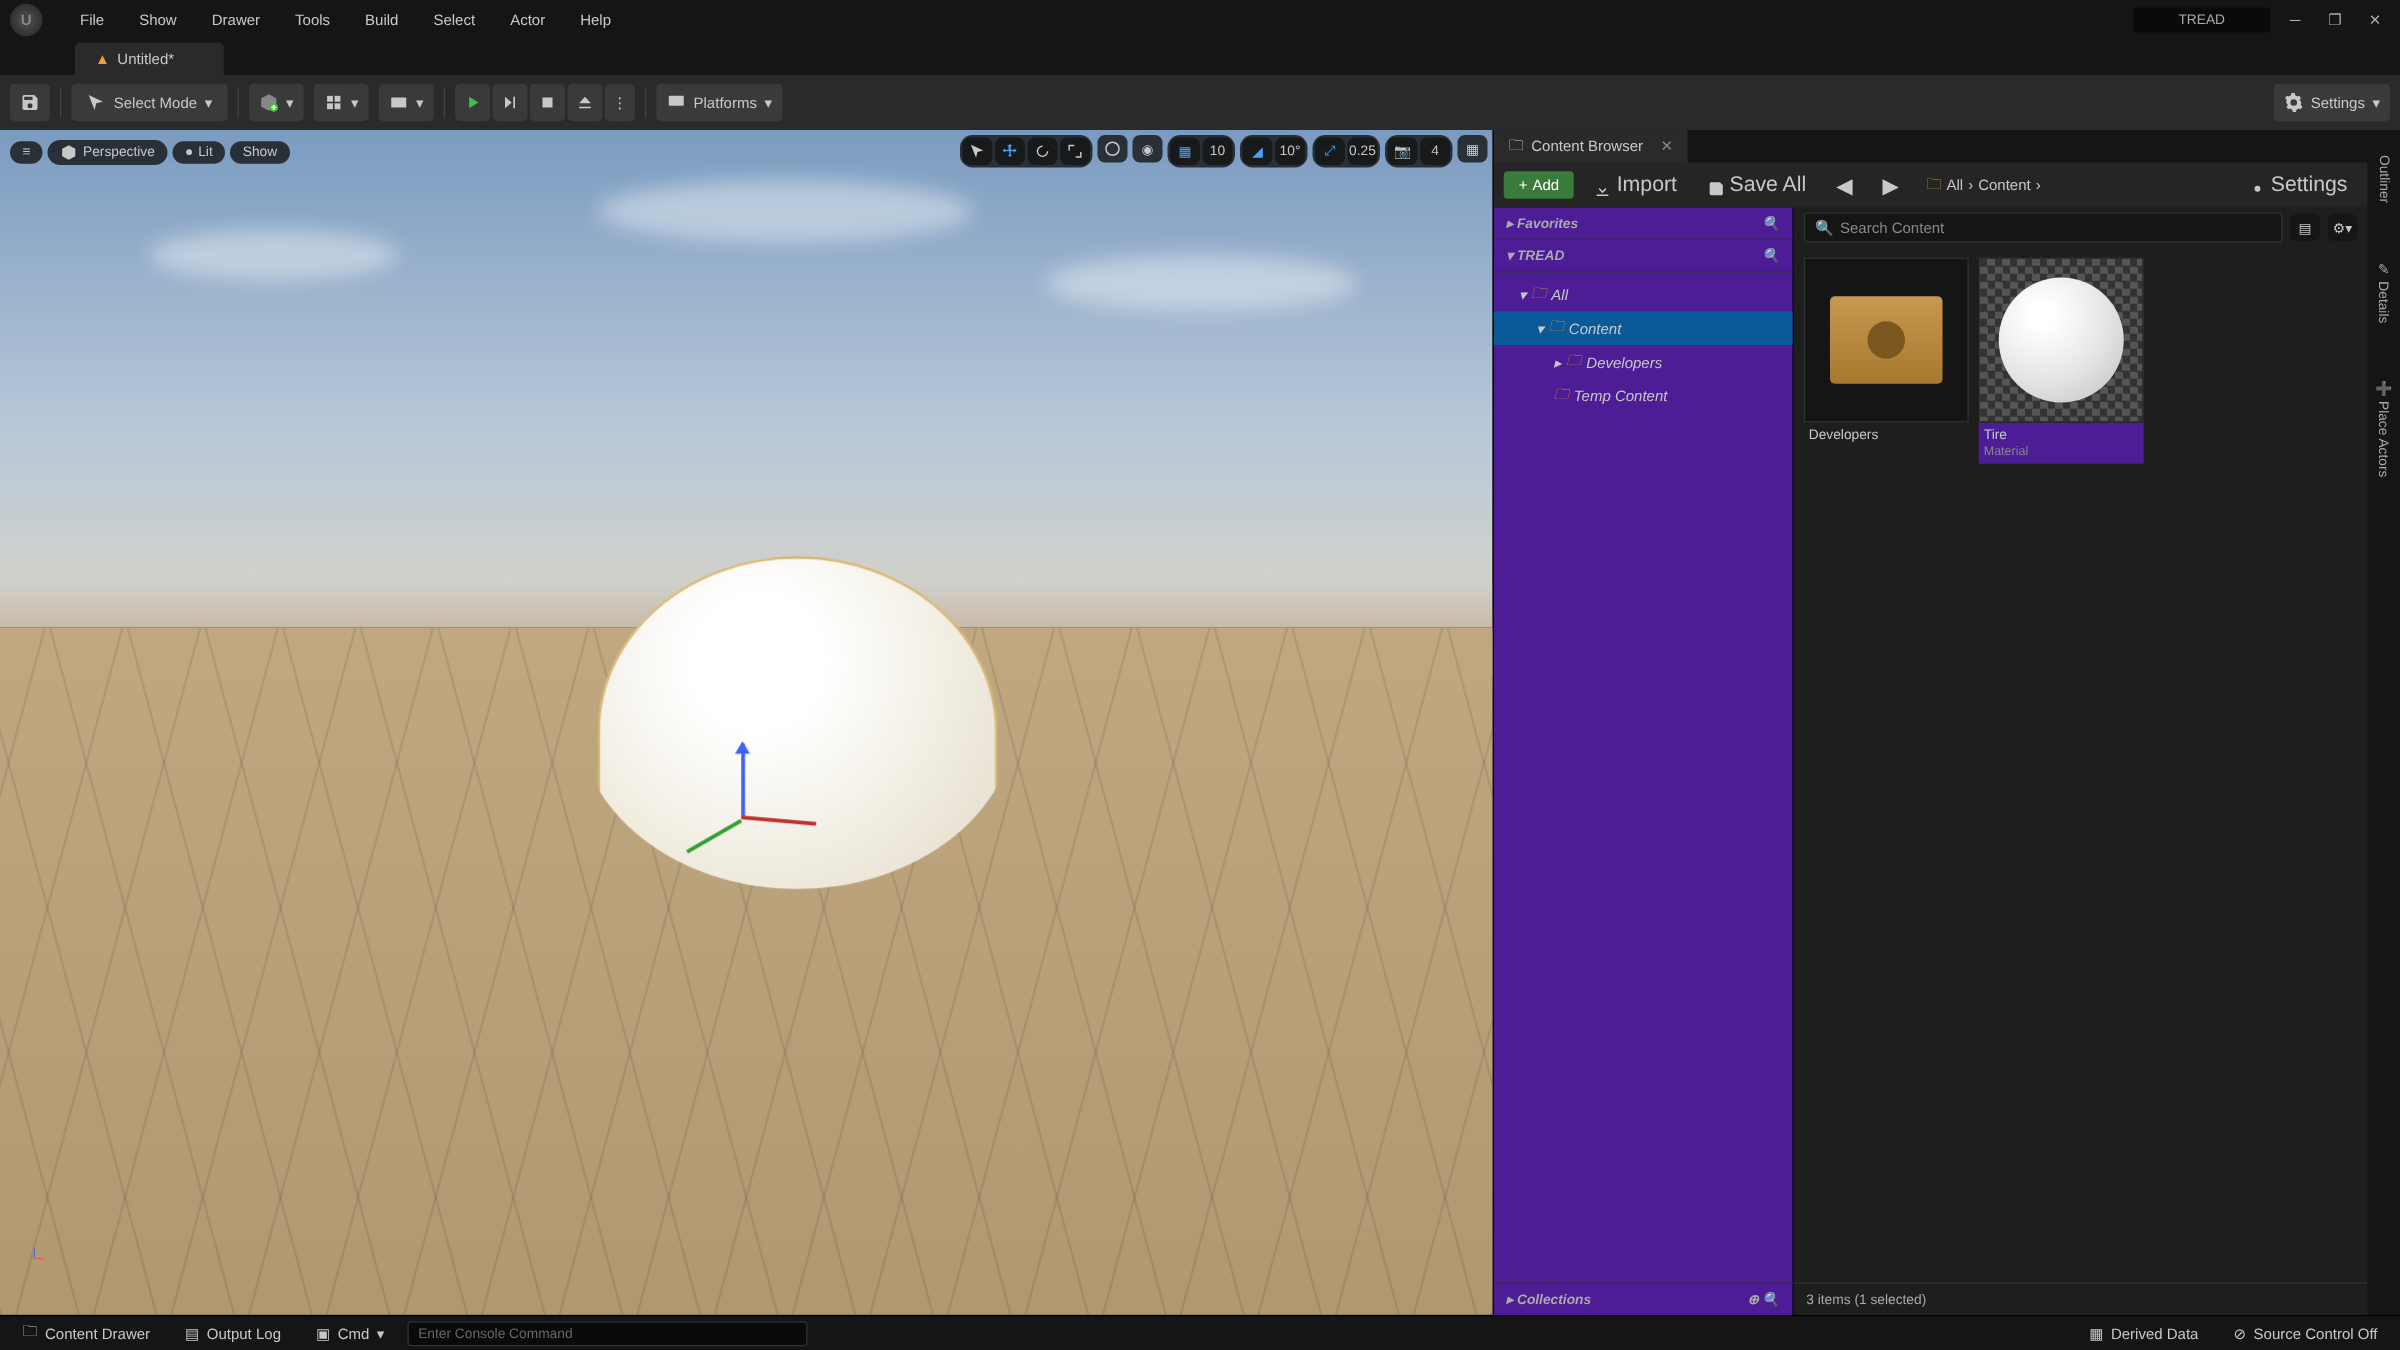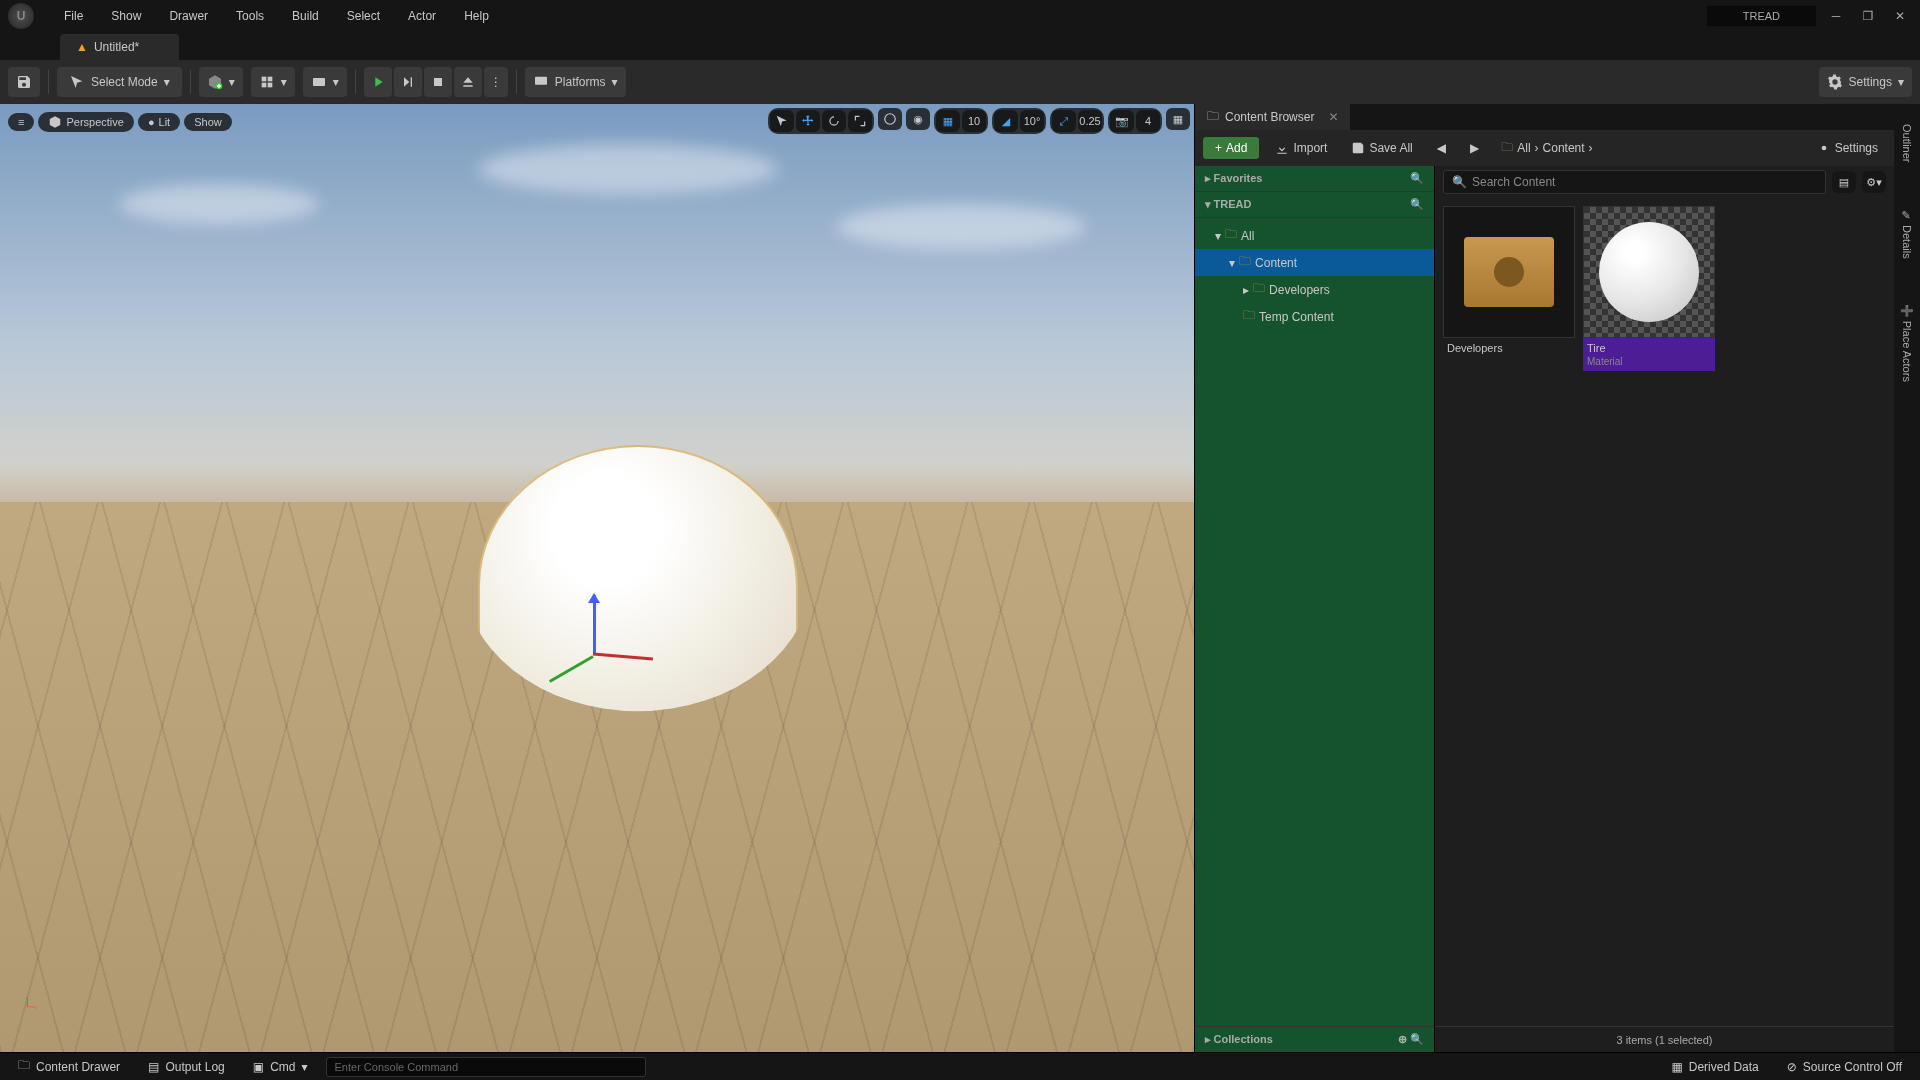--- a/index.html
+++ b/index.html
@@ -60,27 +60,27 @@
 .gizmo-y { position: absolute; left: 20px; top: 30px; width: 50px; height: 3px; background: #30a030; transform: rotate(150deg); transform-origin: left; }
 .axis-indicator { position: absolute; bottom: 16px; left: 24px; width: 40px; height: 40px; }
 
 
 .content-browser { width: 700px; background: #1e1e1e; display: flex; flex-direction: column; border-left: 1px solid #000; }
 .cb-tab-bar { height: 26px; background: #151515; display: flex; align-items: center; }
 .cb-tab { background: #2a2a2a; padding: 4px 12px; display: flex; align-items: center; gap: 6px; font-size: 12px; }
 .cb-tab-close { margin-left: 8px; color: #888; }
 .cb-toolbar { height: 36px; display: flex; align-items: center; padding: 0 8px; gap: 8px; background: #252525; }
 .cb-add-btn { background: #3a7a3a; padding: 4px 12px; border-radius: 3px; display: flex; align-items: center; gap: 4px; color: #fff; font-size: 12px; }
-.cb-tb-btn { padding: 4px 8px; display: flex; align-items: flex-end; gap: 4px; color: #c8c8c8; font-size: 12px; }
+.cb-tb-btn { padding: 4px 8px; display: flex; align-items: flex-end; gap: 4px; color: #c8c8c8; font-size: 17px; }
 .breadcrumb { display: flex; align-items: center; gap: 4px; padding: 0 6px; }
 .breadcrumb-item { color: #c8c8c8; }
 .cb-settings { margin-left: auto; display: flex; align-items: center; gap: 4px; }
 
 .cb-body { flex: 1; display: flex; overflow: hidden; }
-.cb-tree { width: 240px; background: #14532d; border-right: 1px solid #000; display: flex; flex-direction: column; }
+.cb-tree { width: 240px; background: #4c1d95; border-right: 1px solid #000; display: flex; flex-direction: column; font-style: italic; }
 .cb-section { padding: 6px 10px; display: flex; align-items: center; justify-content: space-between; color: #aaa; font-weight: bold; font-size: 11px; border-bottom: 1px solid #333; }
 .cb-tree-list { flex: 1; padding: 4px 0; }
 .tree-item { padding: 3px 8px 3px 20px; display: flex; align-items: center; gap: 4px; font-size: 12px; color: #c8c8c8; }
 .tree-item.indent-1 { padding-left: 34px; }
 .tree-item.indent-2 { padding-left: 48px; }
 .tree-item.selected { background: #0a5a9a; }
 .folder-icon { color: #c09040; }
 
 .cb-content { flex: 1; display: flex; flex-direction: column; background: #1e1e1e; }
 .cb-search-bar { height: 32px; display: flex; align-items: center; padding: 4px 8px; gap: 6px; }
@@ -89,21 +89,21 @@
 .asset-tile { width: 132px; display: flex; flex-direction: column; }
 .asset-thumb { width: 132px; height: 132px; background: #151515; border: 1px solid #333; display: flex; align-items: center; justify-content: center; position: relative; }
 .asset-thumb.selected { border: 2px solid #2080e0; }
 .asset-label { padding: 4px 4px 2px; font-size: 11px; color: #c8c8c8; }
 .asset-type { padding: 0 4px 4px; font-size: 10px; color: #888; }
 .asset-tile.selected .asset-label-box { background: #2080e0; }
 .asset-label-box { width: 100%; }
 .sphere-thumb { width: 100px; height: 100px; border-radius: 50%; background: radial-gradient(circle at 35% 30%, #fff 10%, #e8e8e8 50%, #c0c0c0); }
 .torus-thumb { width: 70px; height: 110px; border-radius: 50%; background: radial-gradient(ellipse at 35% 30%, #fff 10%, #e8e8e8 50%, #c0c0c0); border: 14px solid transparent; box-shadow: inset 0 0 0 8px #aaa; }
 
-.cb-footer { height: 26px; border-top: 1px solid #333; display: flex; align-items: center; padding: 0 10px; font-size: 11px; color: #aaa; justify-content: center; }
+.cb-footer { height: 26px; border-top: 1px solid #333; display: flex; align-items: center; padding: 0 10px; font-size: 11px; color: #aaa; }
 .collections-bar { padding: 6px 10px; display: flex; align-items: center; justify-content: space-between; border-top: 1px solid #333; color: #aaa; font-weight: bold; font-size: 11px; }
 
 
 .right-tabs { width: 26px; background: #151515; display: flex; flex-direction: column; align-items: center; padding-top: 12px; gap: 30px; }
 .right-tab { writing-mode: vertical-rl; font-size: 11px; color: #aaa; padding: 8px 2px; }
 
 
 .status-bar { height: 28px; background: #151515; display: flex; align-items: center; padding: 0 8px; gap: 8px; border-top: 1px solid #000; }
 .status-btn { padding: 4px 10px; display: flex; align-items: center; gap: 6px; color: #c8c8c8; font-size: 12px; }
 .console-input { flex: 0 0 320px; background: #0a0a0a; border: 1px solid #333; padding: 3px 8px; color: #666; font-size: 11px; border-radius: 3px; }

